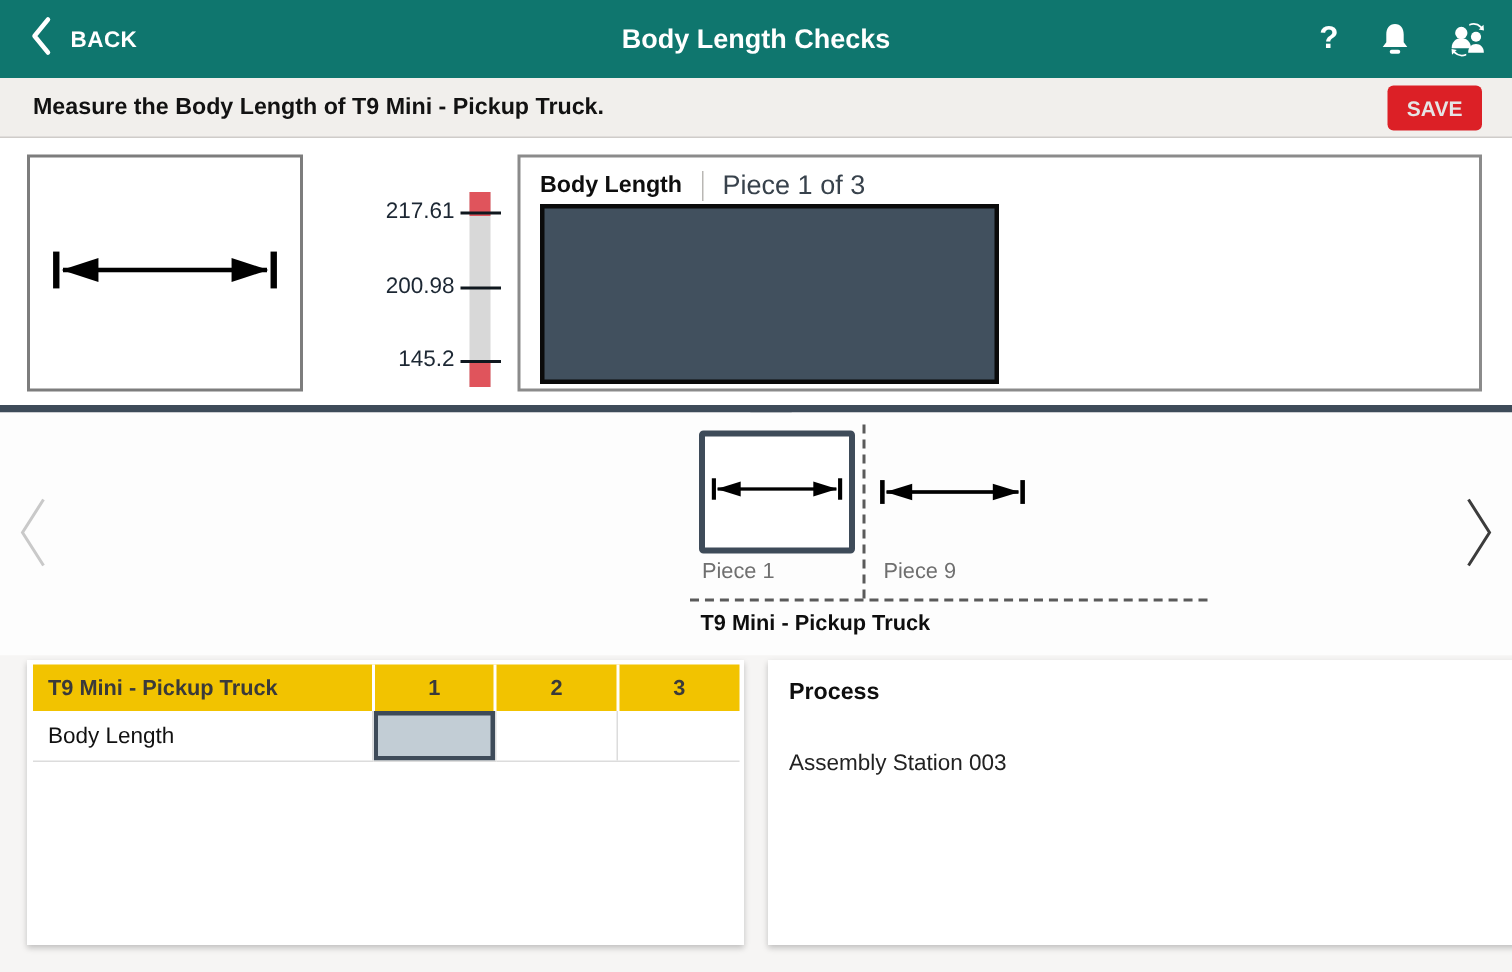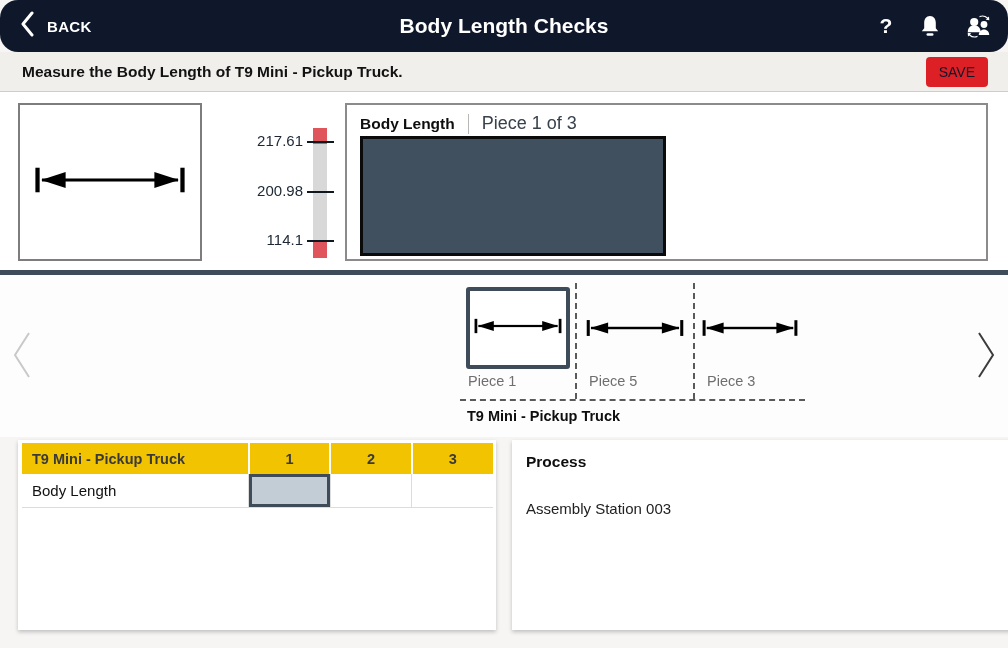--- a/index.html
+++ b/index.html
@@ -1,31 +1,31 @@
 <!DOCTYPE html>
 <html><head>
 <meta charset="utf-8">
 <style>
   * { margin: 0; padding: 0; box-sizing: border-box; }
   html, body { width: 1008px; height: 648px; overflow: hidden; }
   body { font-family: "Liberation Sans", sans-serif; background: #f6f5f4; position: relative; }
 
   
-  .topbar { position: absolute; top: 0; left: 0; width: 1008px; height: 52px; background: #0f172a; border-radius: 18px; }
+  .topbar { position: absolute; top: 0; left: 0; width: 1008px; height: 52px; background: #0f766e; }
   .back-btn { position: absolute; left: 20px; top: 0; height: 52px; display: flex; align-items: center; gap: 12px; cursor: pointer; }
   .back-label { color: #fff; font-weight: bold; font-size: 15px; letter-spacing: 0.3px; }
-  .topbar-title { position: absolute; left: 0; right: 0; top: 0; height: 52px; display: flex; align-items: center; justify-content: center; color: #fff; font-weight: bold; font-size: 21px; pointer-events: none; }
+  .topbar-title { position: absolute; left: 0; right: 0; top: 0; height: 52px; display: flex; align-items: center; justify-content: center; color: #fff; font-weight: bold; font-size: 18px; pointer-events: none; }
   .topbar-icons { position: absolute; right: 16px; top: 0; height: 52px; display: flex; align-items: center; gap: 24px; }
   .help-glyph { color: #fff; font-size: 21px; font-weight: bold; cursor: pointer; width: 18px; text-align: center; }
   .icon-btn { cursor: pointer; display: flex; align-items: center; }
 
   
   .subheader { position: absolute; top: 52px; left: 0; width: 1008px; height: 40px; background: #f1efec; border-bottom: 1px solid #cfccc9; }
   .instruction { position: absolute; left: 22px; top: 0; height: 40px; display: flex; align-items: center; font-weight: bold; font-size: 15.5px; color: #121212; }
-  .save-btn { position: absolute; right: 20px; top: 5px; height: 30px; padding: 0 13px; background: #dc2026; color: #0f172a; border: none; border-radius: 4px; font-family: "Liberation Sans", sans-serif; font-weight: normal; font-size: 14px; cursor: pointer; }
+  .save-btn { position: absolute; right: 20px; top: 5px; height: 30px; padding: 0 13px; background: #dc2026; color: #e5e5e5; border: none; border-radius: 4px; font-family: "Liberation Sans", sans-serif; font-weight: bold; font-size: 14px; cursor: pointer; }
 
   
   .stage { position: absolute; top: 92px; left: 0; width: 1008px; height: 178px; background: #ffffff; }
   .illustration-box { position: absolute; left: 18px; top: 11px; width: 184px; height: 158px; background: #fff; border: 2px solid #7d7d7d; display: flex; align-items: center; justify-content: center; }
 
   
   .gauge { position: absolute; left: 235px; top: 36px; width: 105px; height: 130px; }
   .gauge-bar { position: absolute; left: 78px; top: 0; width: 14px; height: 130px; background: #d8d8d8; }
   .gauge-limit-top { position: absolute; left: 0; top: 0; width: 14px; height: 16px; background: #e0545c; }
   .gauge-limit-bottom { position: absolute; left: 0; bottom: 0; width: 14px; height: 16px; background: #e0545c; }
@@ -127,21 +127,21 @@
         <rect x="8" y="16.4" width="144" height="3.2" fill="#000"></rect>
         <polygon points="7,18 33,9.5 33,26.5" fill="#000"></polygon>
         <polygon points="153,18 127,9.5 127,26.5" fill="#000"></polygon>
       </svg>
     </span>
   </div>
 
   <div class="gauge">
     <div class="gauge-label lab-1">217.61</div>
     <div class="gauge-label lab-2">200.98</div>
-    <div class="gauge-label lab-3">114.1</div>
+    <div class="gauge-label lab-3">145.2</div>
     <div class="gauge-bar">
       <div class="gauge-limit-top"></div>
       <div class="gauge-limit-bottom"></div>
     </div>
     <div class="gauge-tick tick-1"></div>
     <div class="gauge-tick tick-2"></div>
     <div class="gauge-tick tick-3"></div>
   </div>
 
   <div class="measure-panel">
@@ -183,35 +183,23 @@
     <div class="piece-cell cell-2">
       <div class="piece-arrow-wrap">
         <svg width="100" height="22" viewBox="0 0 160 36">
           <rect x="1" y="5" width="5" height="26" fill="#000"></rect>
           <rect x="154" y="5" width="5" height="26" fill="#000"></rect>
           <rect x="8" y="16" width="144" height="4" fill="#000"></rect>
           <polygon points="7,18 36,9 36,27" fill="#000"></polygon>
           <polygon points="153,18 124,9 124,27" fill="#000"></polygon>
         </svg>
       </div>
-      <span class="piece-label">Piece 5</span>
-    </div>
-
-    <div class="piece-cell cell-3">
-      <div class="piece-arrow-wrap">
-        <svg width="96" height="22" viewBox="0 0 160 36">
-          <rect x="1" y="5" width="5" height="26" fill="#000"></rect>
-          <rect x="154" y="5" width="5" height="26" fill="#000"></rect>
-          <rect x="8" y="16" width="144" height="4" fill="#000"></rect>
-          <polygon points="7,18 36,9 36,27" fill="#000"></polygon>
-          <polygon points="153,18 124,9 124,27" fill="#000"></polygon>
-        </svg>
-      </div>
-      <span class="piece-label">Piece 3</span>
-    </div>
+      <span class="piece-label">Piece 9</span>
+    </div>
+
   </div>
 
   <div class="product-label">T9 Mini - Pickup Truck</div>
 
   <span class="nav-chevron nav-next">
     <svg width="24" height="50" viewBox="0 0 24 50">
         <polyline points="5,3 19,25 5,47" fill="none" stroke="#3c3c3c" stroke-width="2"></polyline>
       </svg>
   </span>
 </div>

